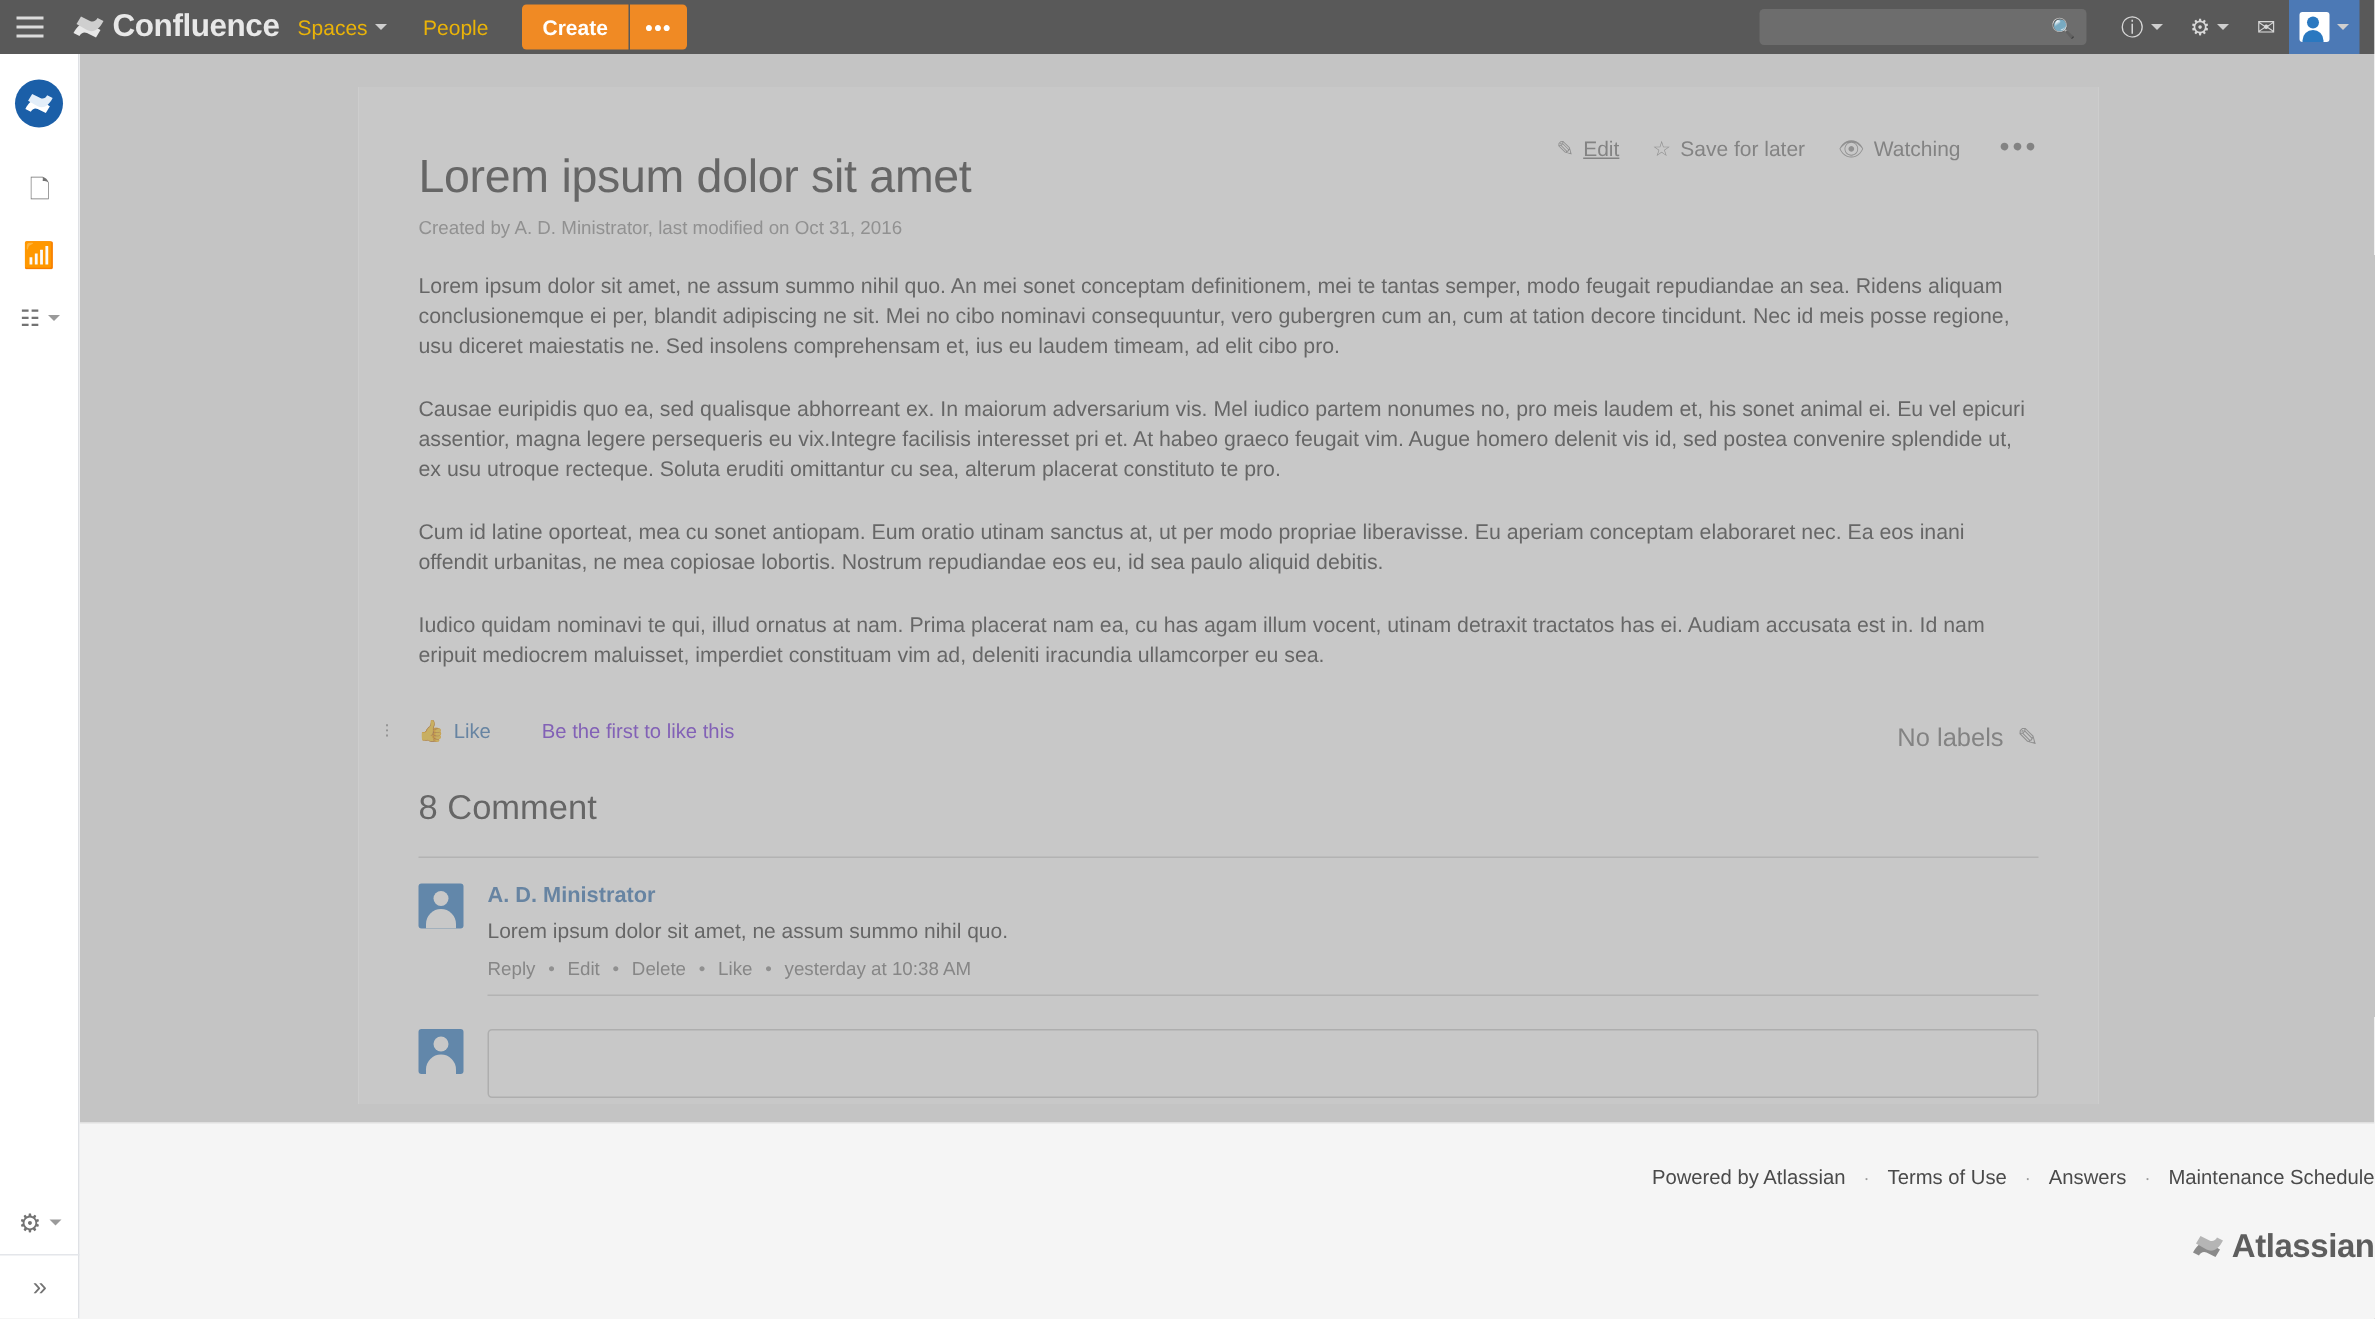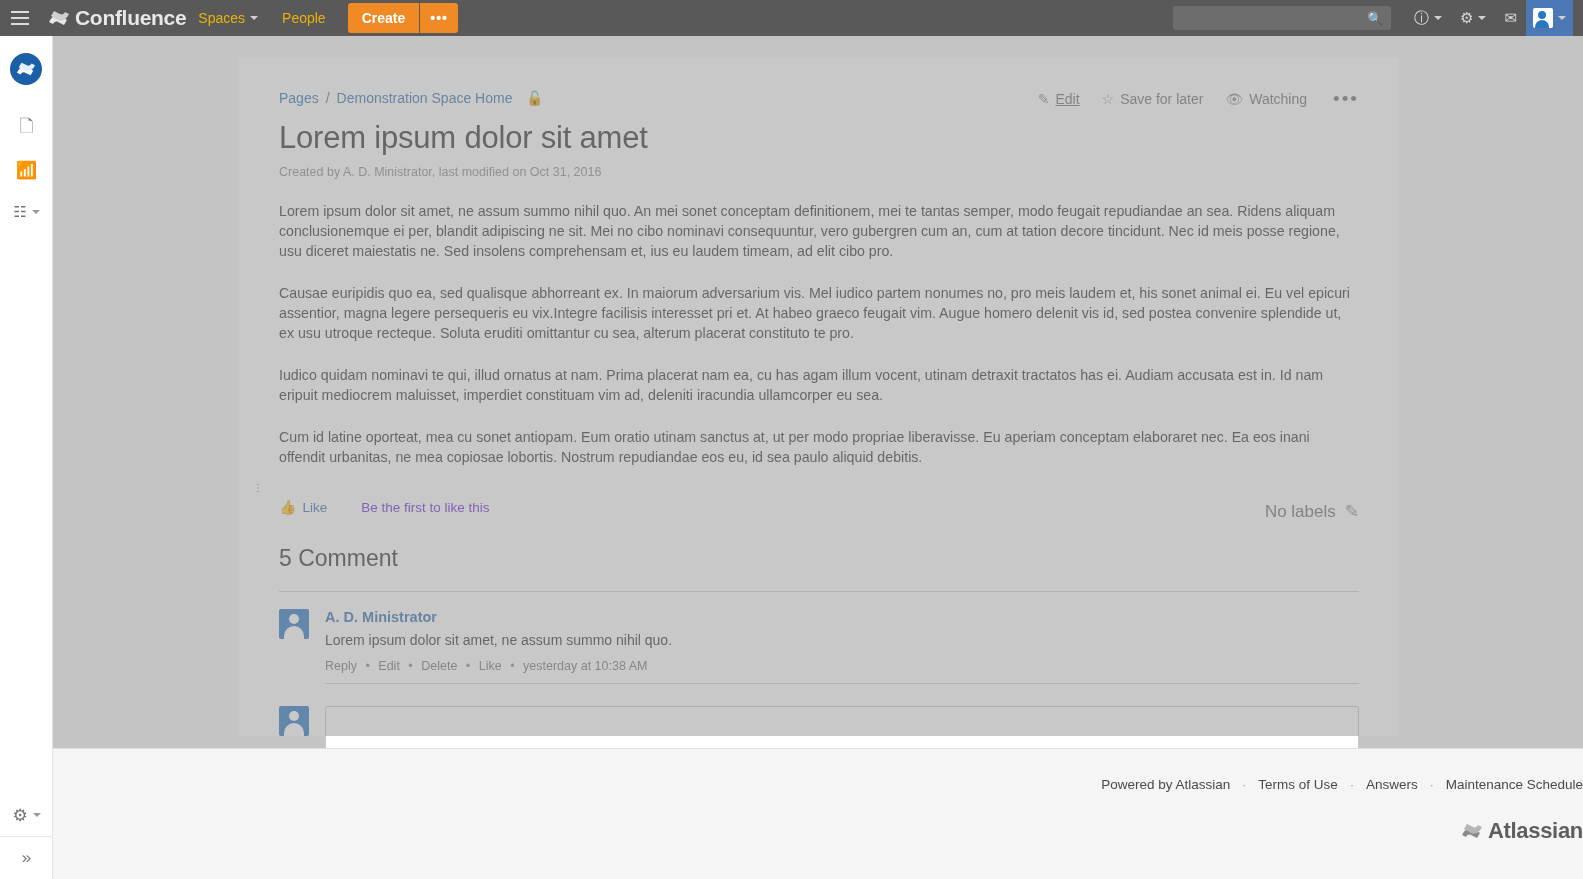--- a/index.html
+++ b/index.html
@@ -331,26 +331,20 @@
     </div>
   </div>
 </div>
 
 <div class="page-area">
   <div class="dim-page-bg"></div>
 
   <div class="content-shell">
     <div class="content-inner">
 
-      <div class="breadcrumb-row">
-        <span class="crumb">Pages</span>
-        <span class="crumb-sep">/</span>
-        <span class="crumb">Demonstration Space Home</span>
-        <span class="lock-icon">🔓</span>
-      </div>
 
       <div class="page-actions">
         <div class="pa-item">
           <span class="gl">✎</span>
           <span style="text-decoration:underline;">Edit</span>
         </div>
         <div class="pa-item">
           <span class="gl">☆</span>
           <span>Save for later</span>
         </div>
@@ -359,36 +353,36 @@
           <span style="">Watching</span>
         </div>
         <div class="pa-dots">•••</div>
       </div>
 
       <h1 class="page-title">Lorem ipsum dolor sit amet</h1>
       <div class="byline">Created by A. D. Ministrator, last modified on Oct 31, 2016</div>
 
       <p class="para">Lorem ipsum dolor sit amet, ne assum summo nihil quo. An mei sonet conceptam definitionem, mei te tantas semper, modo feugait repudiandae an sea. Ridens aliquam conclusionemque ei per, blandit adipiscing ne sit. Mei no cibo nominavi consequuntur, vero gubergren cum an, cum at tation decore tincidunt. Nec id meis posse regione, usu diceret maiestatis ne. Sed insolens comprehensam et, ius eu laudem timeam, ad elit cibo pro.</p>
       <p class="para">Causae euripidis quo ea, sed qualisque abhorreant ex. In maiorum adversarium vis. Mel iudico partem nonumes no, pro meis laudem et, his sonet animal ei. Eu vel epicuri assentior, magna legere persequeris eu vix.Integre facilisis interesset pri et. At habeo graeco feugait vim. Augue homero delenit vis id, sed postea convenire splendide ut, ex usu utroque recteque. Soluta eruditi omittantur cu sea, alterum placerat constituto te pro.</p>
+      <p class="para">Cum id latine oporteat, mea cu sonet antiopam. Eum oratio utinam sanctus at, ut per modo propriae liberavisse. Eu aperiam conceptam elaboraret nec. Ea eos inani offendit urbanitas, ne mea copiosae lobortis. Nostrum repudiandae eos eu, id sea paulo aliquid debitis.</p>
       <p class="para">Iudico quidam nominavi te qui, illud ornatus at nam. Prima placerat nam ea, cu has agam illum vocent, utinam detraxit tractatos has ei. Audiam accusata est in. Id nam eripuit mediocrem maluisset, imperdiet constituam vim ad, deleniti iracundia ullamcorper eu sea.</p>
-      <p class="para">Cum id latine oporteat, mea cu sonet antiopam. Eum oratio utinam sanctus at, ut per modo propriae liberavisse. Eu aperiam conceptam elaboraret nec. Ea eos inani offendit urbanitas, ne mea copiosae lobortis. Nostrum repudiandae eos eu, id sea paulo aliquid debitis.</p>
 
       <div class="like-row">
         <div class="like-btn">
           <span class="thumb">👍</span>
           <span>Like</span>
         </div>
         <div class="like-note">Be the first to like this</div>
         <div class="labels">
           <span>No labels</span>
           <span class="pencil">✎</span>
         </div>
       </div>
 
-      <h2 class="comments-head">5 Comment</h2>
+      <h2 class="comments-head">8 Comment</h2>
       <div class="hr"></div>
 
       <div class="comment">
         <div class="avatar-md"></div>
         <div class="comment-body">
           <div class="comment-author">A. D. Ministrator</div>
           <div class="comment-text">Lorem ipsum dolor sit amet, ne assum summo nihil quo.</div>
           <div class="comment-actions">
             <span>Reply</span>
             <span class="ca-sep">•</span>

